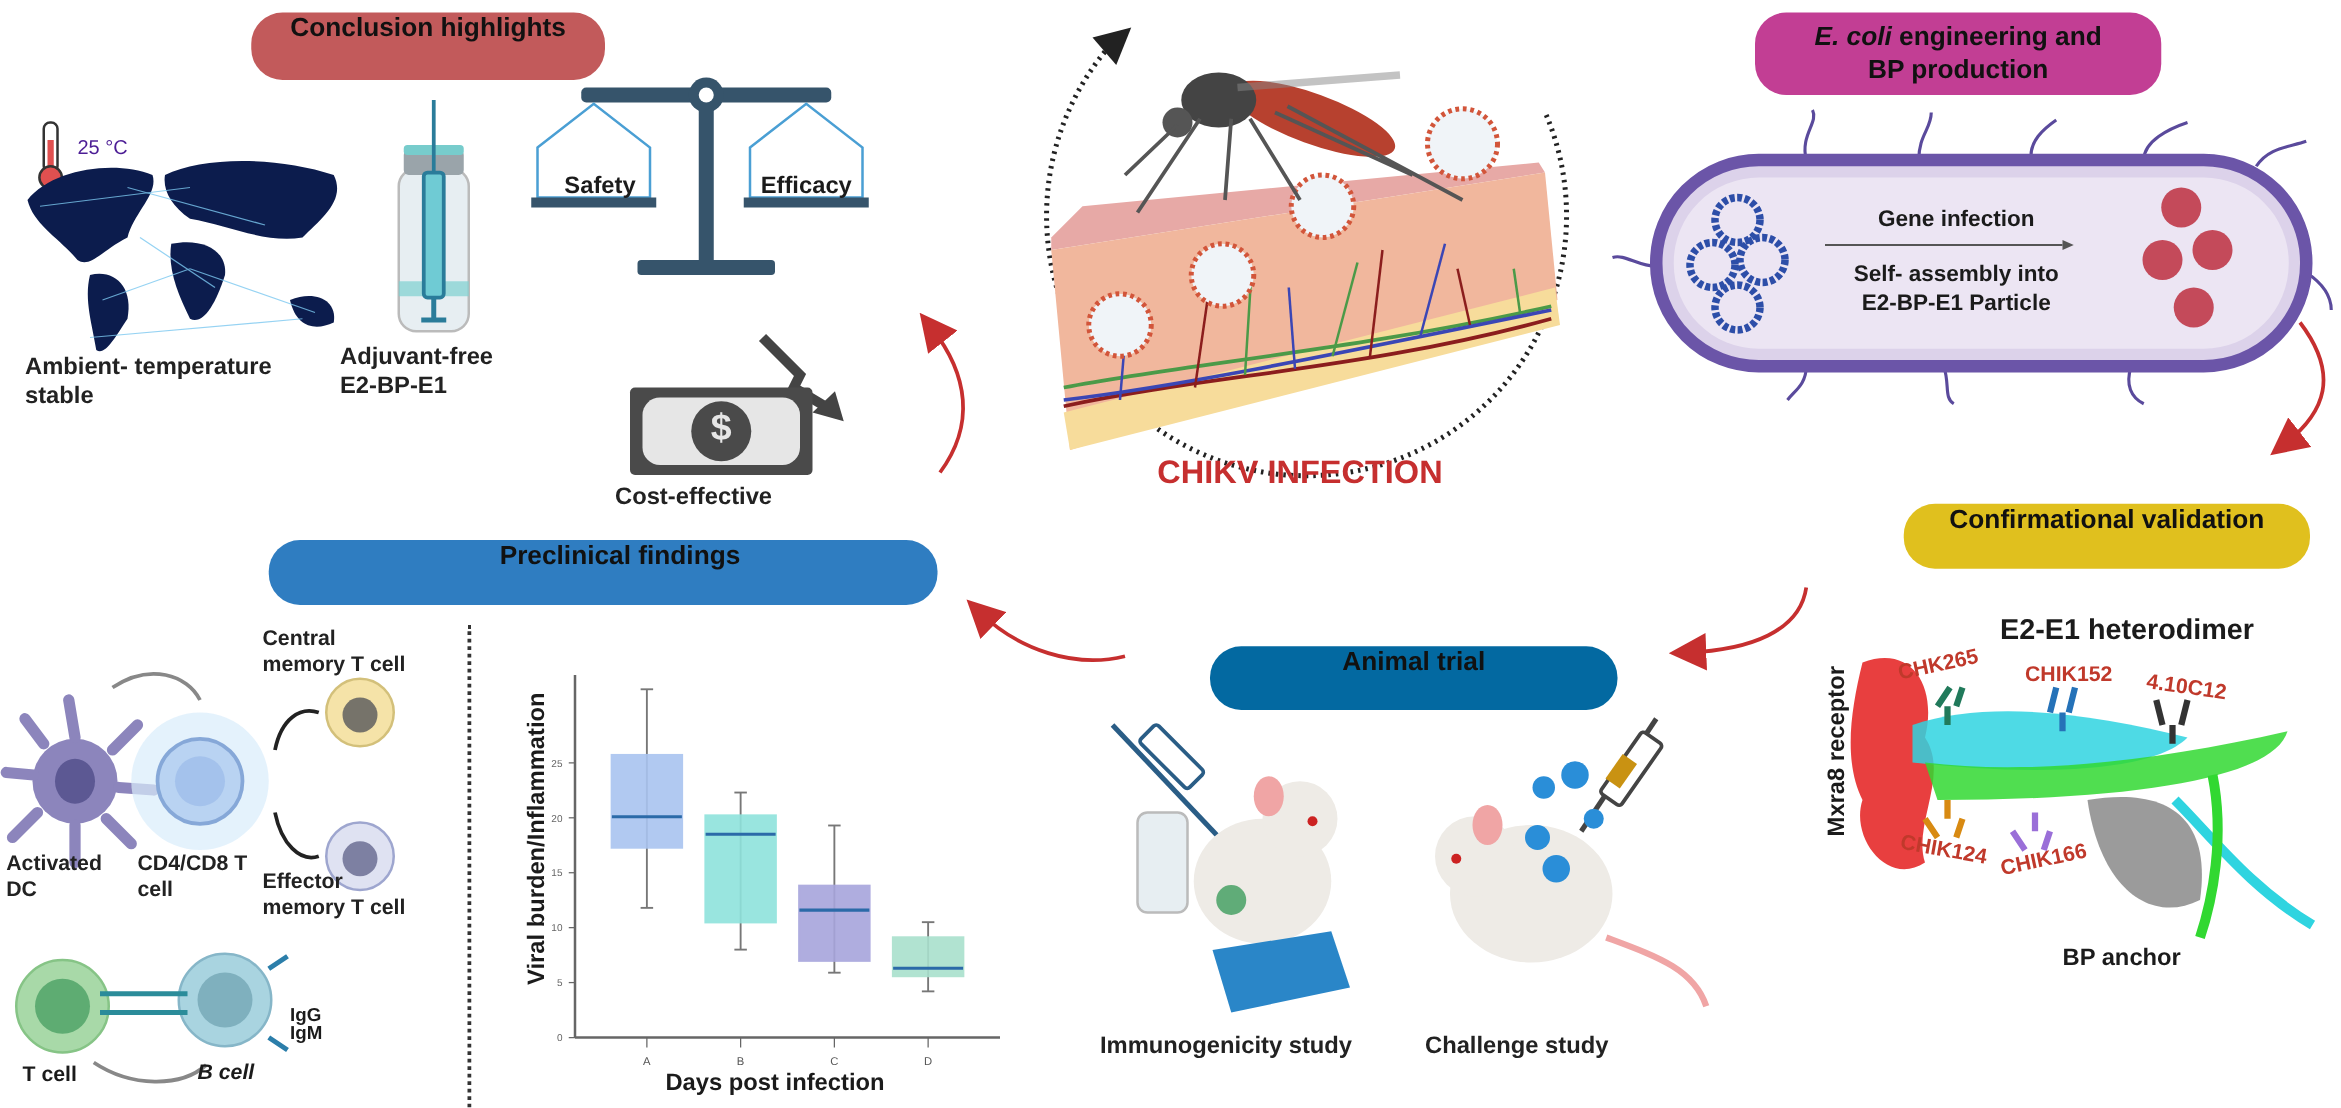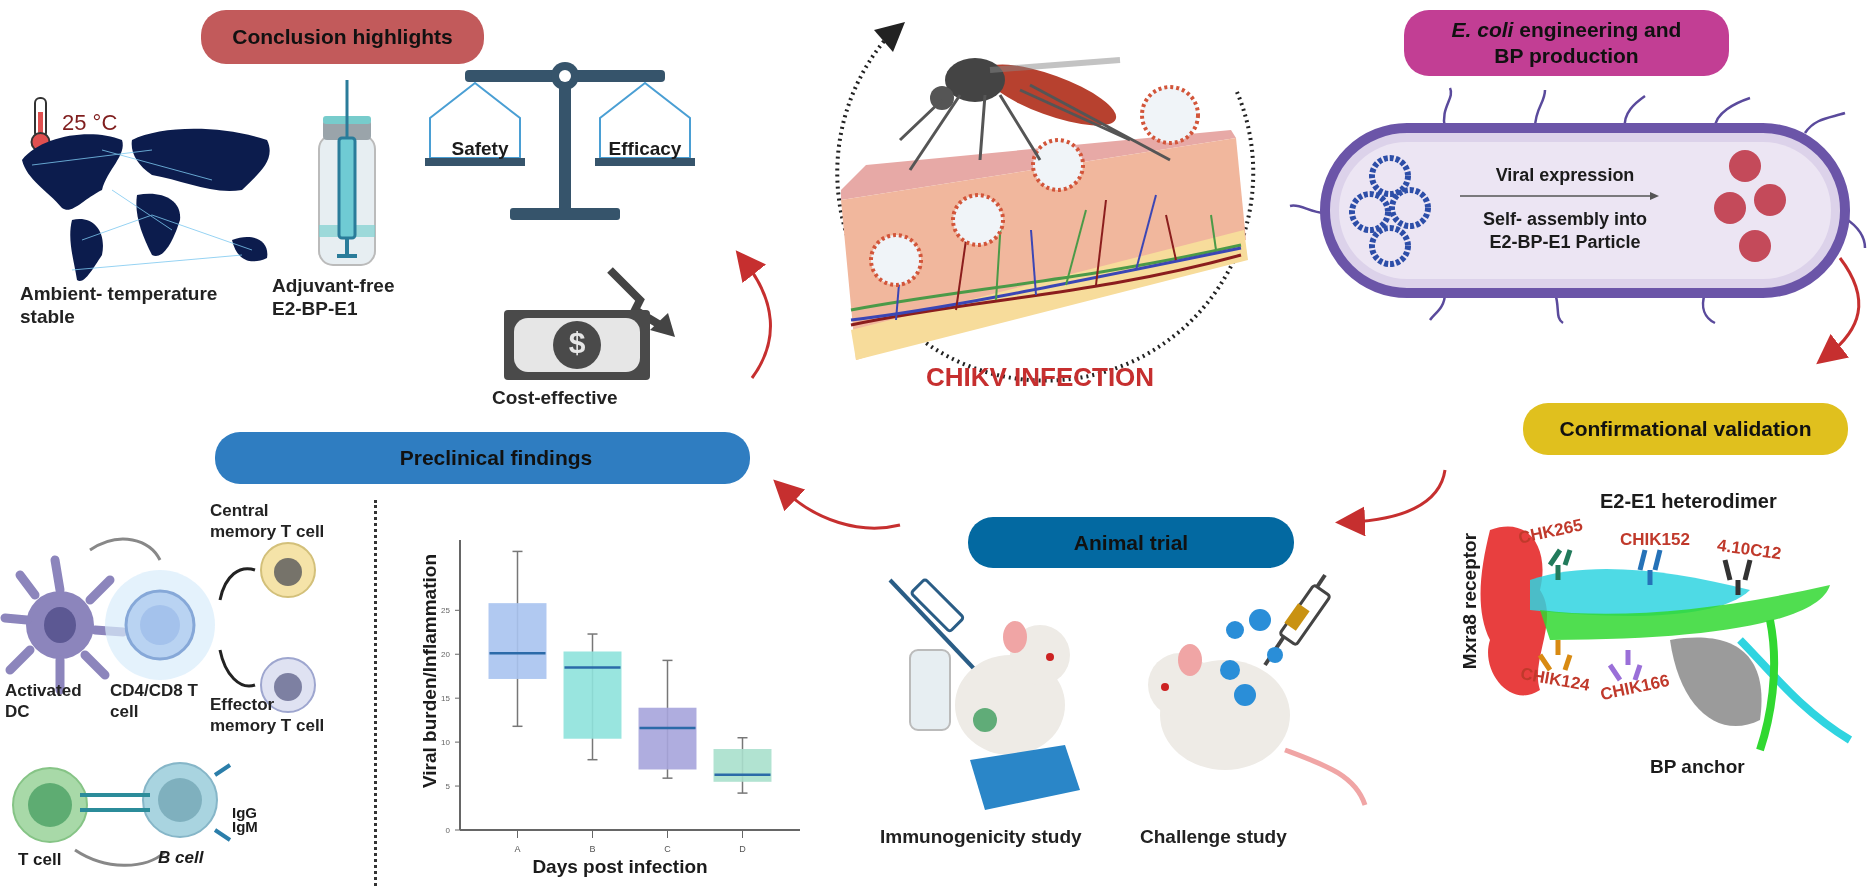--- a/index.html
+++ b/index.html
@@ -1,18 +1,18 @@
 <!DOCTYPE html>
 <html><head>
 <meta charset="utf-8">
 <style>
   html,body{margin:0;padding:0;background:#fff;}
   body{width:1873px;height:886px;position:relative;overflow:hidden;font-family:"Liberation Sans",sans-serif;color:#1b1b1b;}
   .abs{position:absolute;}
-  .hdr{position:absolute;display:flex;align-items:center;justify-content:center;text-align:center;font-weight:bold;font-size:21px;line-height:26px;color:#111;border-radius:25px;}
+  .hdr{position:absolute;display:flex;justify-content:center;text-align:center;font-weight:bold;font-size:21px;line-height:26px;color:#111;border-radius:25px;}
   .lbl{position:absolute;font-weight:bold;font-size:19px;line-height:23px;text-align:left;color:#222;}
   .red-lbl{color:#c0392b;font-weight:bold;}
   svg{position:absolute;overflow:visible;}
 </style>
 </head>
 <body>
 
 <svg width="1873" height="886" style="left:0;top:0;">
   <defs>
     <marker id="ah" markerWidth="10" markerHeight="10" refX="5" refY="5" orient="auto">
@@ -30,21 +30,21 @@
 
 <div class="hdr" style="left:201px;top:10px;width:283px;height:54px;background:#c25a5b;">
   <span>Conclusion highlights</span>
 </div>
 
 <svg width="30" height="60" style="left:26px;top:96px;">
   <rect x="9" y="2" width="11" height="40" rx="5" fill="#fff" stroke="#333" stroke-width="2"></rect>
   <rect x="12" y="16" width="5" height="26" fill="#e05050"></rect>
   <circle cx="14.5" cy="46" r="9" fill="#e05050" stroke="#333" stroke-width="2"></circle>
 </svg>
-<div class="abs" style="left:62px;top:110px;font-size:22px;color:#7f1d1d;">25 °C</div>
+<div class="abs" style="left:62px;top:110px;font-size:16px;color:#4c1d95;">25 °C</div>
 
 <svg width="270" height="170" style="left:12px;top:120px;">
   <g fill="#0c1c4d">
     <path d="M10,40 C30,15 80,8 110,20 C115,35 95,50 90,70 C70,80 60,95 50,88 C35,70 15,60 10,40z"></path>
     <path d="M60,100 C80,95 95,110 90,135 C80,150 72,165 65,160 C62,140 55,120 60,100z"></path>
     <path d="M120,20 C150,5 210,5 255,20 C265,40 245,55 230,70 C200,75 170,60 140,55 C125,45 118,32 120,20z"></path>
     <path d="M125,75 C150,70 170,80 168,100 C160,125 150,140 140,135 C130,115 122,95 125,75z"></path>
     <path d="M220,120 C240,112 258,120 255,138 C240,145 225,142 220,120z"></path>
   </g>
   <g stroke="#7cc8f0" stroke-width="1" opacity="0.8">
@@ -167,30 +167,30 @@
   </g>
   <line x1="155" y1="108" x2="345" y2="108" stroke="#555" stroke-width="1.5"></line>
   <path d="M345,104 L354,108 L345,112 z" fill="#555"></path>
   <g fill="#c44a5a">
     <circle cx="440" cy="78" r="16"></circle>
       <circle cx="425" cy="120" r="16"></circle>
       <circle cx="465" cy="112" r="16"></circle>
       <circle cx="450" cy="158" r="16"></circle>
   </g>
 </svg>
-<div class="abs" style="left:1465px;top:165px;width:200px;text-align:center;font-weight:bold;font-size:18px;">Viral expression</div>
+<div class="abs" style="left:1465px;top:165px;width:200px;text-align:center;font-weight:bold;font-size:18px;">Gene infection</div>
 <div class="abs" style="left:1445px;top:208px;width:240px;text-align:center;font-weight:bold;font-size:18px;line-height:23px;">
   <div>Self- assembly into</div>
   <div>E2-BP-E1 Particle</div>
 </div>
 
 <div class="hdr" style="left:1523px;top:403px;width:325px;height:52px;background:#e0c01e;">
   <span>Confirmational validation</span>
 </div>
-<div class="abs" style="left:1600px;top:490px;font-weight:bold;font-size:20px;">E2-E1 heterodimer</div>
+<div class="abs" style="left:1600px;top:490px;font-weight:bold;font-size:23px;">E2-E1 heterodimer</div>
 <div class="abs" style="left:1380px;top:590px;width:180px;transform:rotate(-90deg);text-align:center;font-weight:bold;font-size:19px;">Mxra8 receptor</div>
 <svg width="400" height="260" style="left:1470px;top:510px;">
   <path d="M20,20 C60,5 80,40 70,80 C90,110 60,150 70,180 C40,200 10,160 20,130 C5,100 10,60 20,20z" fill="#e52a2a" opacity="0.9"></path>
   <path d="M60,70 C120,50 200,60 280,80 C250,110 150,110 60,100z" fill="#2fd4e0" opacity="0.85"></path>
   <path d="M70,100 C150,110 250,100 360,75 C350,110 250,130 80,130z" fill="#31d831" opacity="0.85"></path>
   <path d="M200,130 C260,120 300,140 290,210 C250,230 210,200 200,130z" fill="#8a8a8a" opacity="0.85"></path>
   <path d="M270,130 C300,160 330,200 380,230" stroke="#2fd4e0" stroke-width="8" fill="none"></path>
   <path d="M300,110 C310,160 300,210 290,240" stroke="#31d831" stroke-width="8" fill="none"></path>
   <g stroke-width="5" fill="none">
     <path d="M80,55 L90,40 M95,55 L100,40 M88,70 L88,55" stroke="#217a5b"></path>

